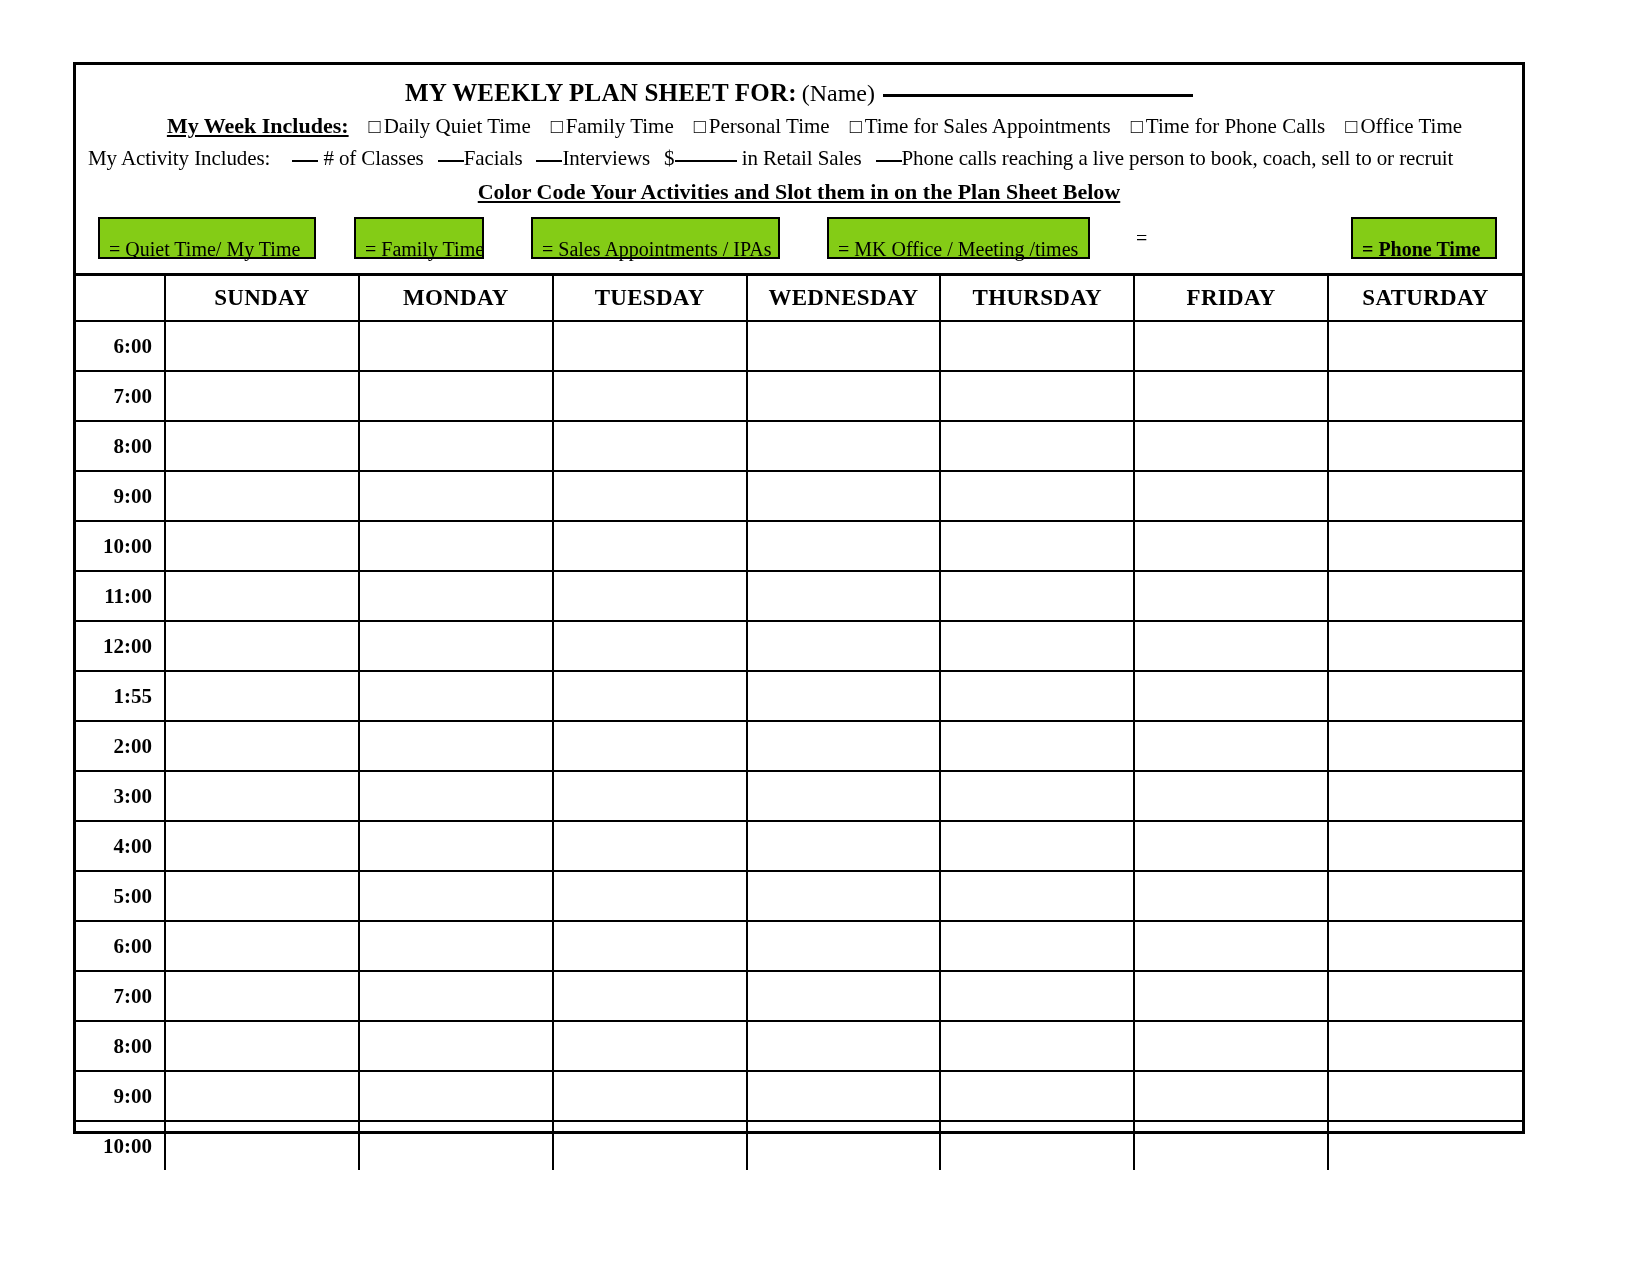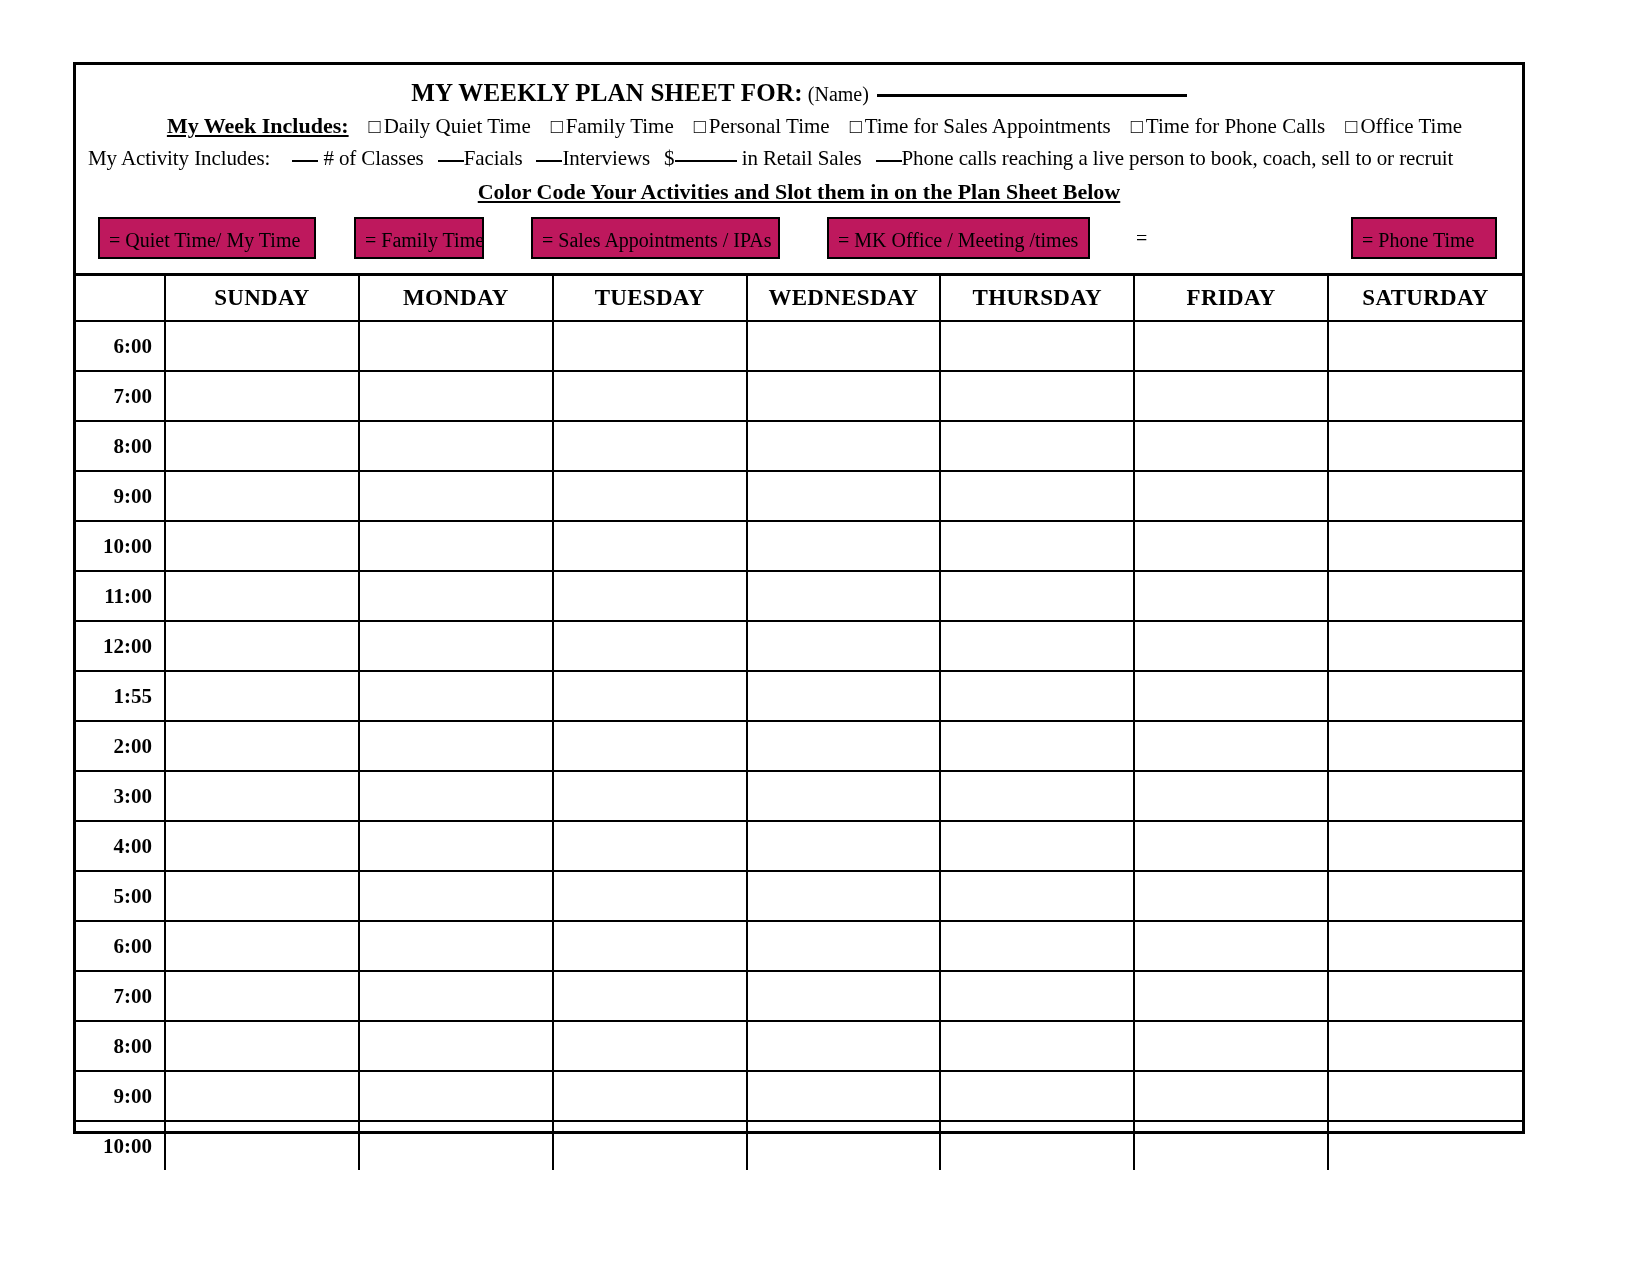--- a/index.html
+++ b/index.html
@@ -35,21 +35,21 @@
     text-align: center;
     padding-top: 14px;
     white-space: nowrap;
   }
   .title-main {
     font-size: 25px;
     font-weight: bold;
     letter-spacing: 0.2px;
   }
   .title-name {
-    font-size: 20px;
+    font-size: 24px;
     font-weight: normal;
     margin-left: 5px;
   }
   .name-blank {
     display: inline-block;
     width: 310px;
     border-bottom: 3px solid #000;
     margin-left: 8px;
     vertical-align: 4px;
     height: 0;
@@ -115,23 +115,23 @@
     height: 56px;
     margin-top: 12px;
   }
   .legend-box {
     position: absolute;
     top: 0;
     border: 2px solid #000;
     height: 42px;
     line-height: 42px;
     font-size: 20px;
-    padding: 0 9px;
+    padding: 9px 9px;
     box-sizing: border-box;
-    background: #be185d;
+    background: #84cc16;
     white-space: nowrap;
   }
   .legend-eq {
     position: absolute;
     top: 0;
     height: 42px;
     line-height: 42px;
     font-size: 20px;
   }
 
@@ -199,21 +199,21 @@
     </div>
 
     <div class="colorcode-line">Color Code Your Activities and Slot them in on the Plan Sheet Below</div>
 
     <div class="legend-row">
       <div class="legend-box" style="left:22px; width:218px;">= Quiet Time/ My Time</div>
       <div class="legend-box" style="left:278px; width:130px;">= Family Time</div>
       <div class="legend-box" style="left:455px; width:249px;">= Sales Appointments /  IPAs</div>
       <div class="legend-box" style="left:751px; width:263px;">= MK Office / Meeting /times</div>
       <div class="legend-eq" style="left:1060px;">=</div>
-      <div class="legend-box" style="left:1275px; width:146px;">= Phone Time</div>
+      <div class="legend-box" style="left:1275px; width:146px;font-weight:bold;">= Phone Time</div>
     </div>
 
   </div>
 
   <table class="grid">
     <thead>
       <tr>
         <th class="time-head"></th>
         <th>SUNDAY</th>
         <th>MONDAY</th>

